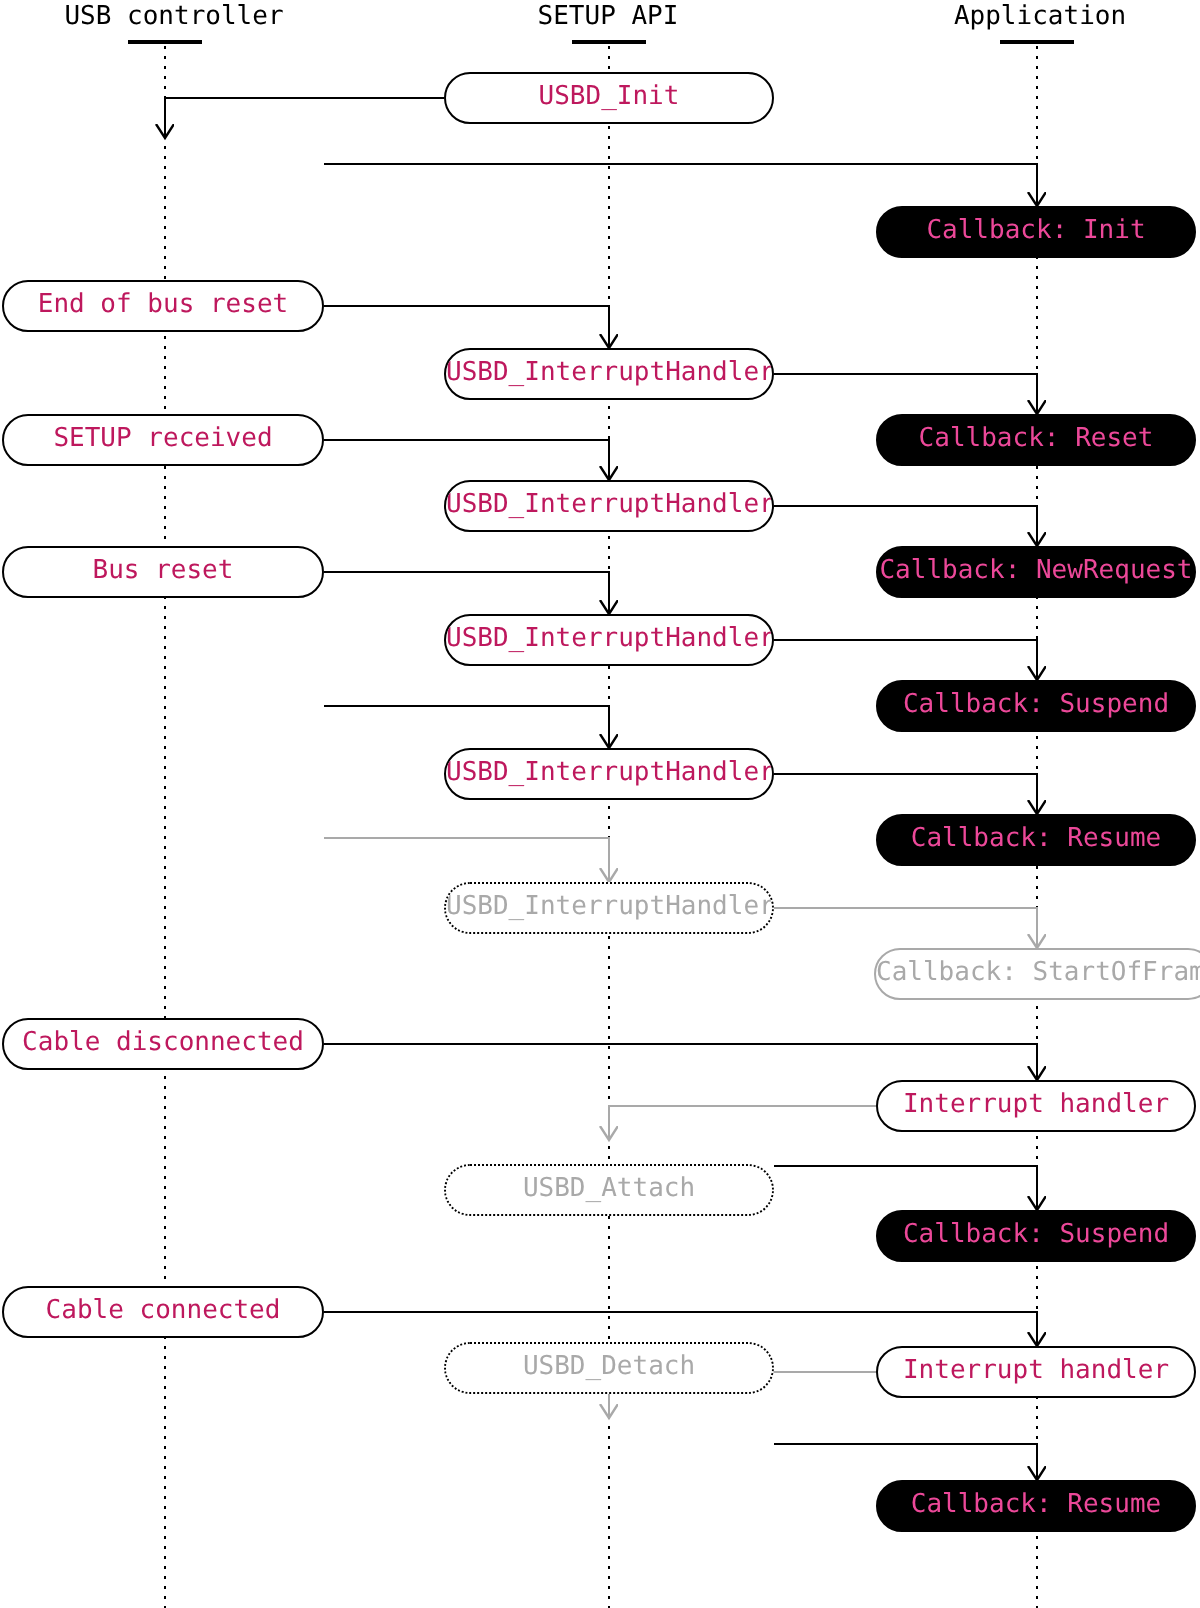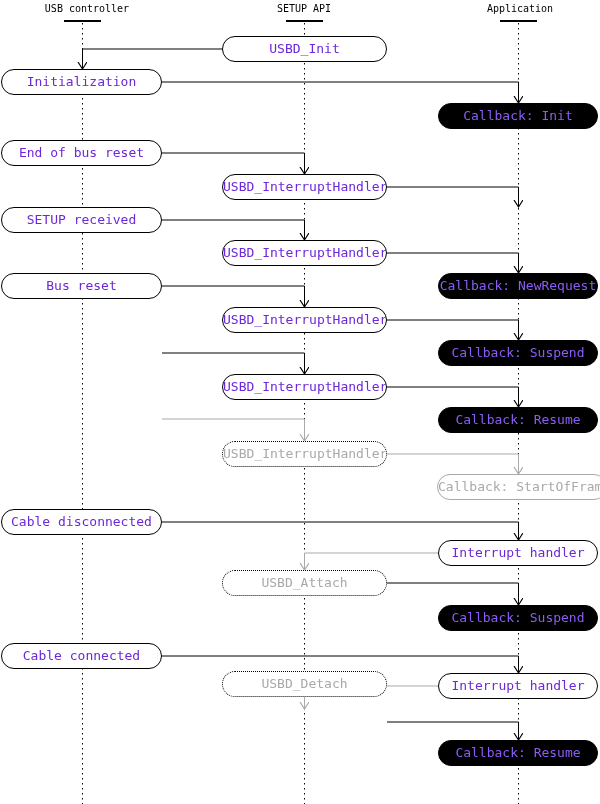--- a/index.html
+++ b/index.html
@@ -3,30 +3,30 @@
 <meta charset="utf-8">
 <style>
   html,body{margin:0;padding:0;background:#fff;}
   #screen{
     position:relative;width:600px;height:804px;background:#fff;
     overflow:hidden;
     font-family:"DejaVu Sans Mono","Liberation Mono",monospace;
   }
   .lane-header{
     position:absolute;top:1px;transform:translateX(-50%);
-    font-size:10px;line-height:16px;color:#000;white-space:nowrap;
+    font-size:13px;line-height:16px;color:#000;white-space:nowrap;
   }
   .lane-underline{position:absolute;top:20px;width:37px;height:2px;background:#000;}
   .box{
     position:absolute;box-sizing:border-box;height:26px;
     border:1px solid #000;border-radius:13px;background:#fff;
-    font-size:13px;line-height:24px;text-align:center;color:#6d28d9;white-space:nowrap;
+    font-size:13px;line-height:24px;text-align:center;color:#be185d;white-space:nowrap;
     overflow:hidden;
   }
-  .box.filled{background:#000;color:#8b5cf6;border-color:#000;}
+  .box.filled{background:#000;color:#ec4899;border-color:#000;}
   .box.inactive-dotted{border:1.5px dotted #000;color:#a9a9a9;line-height:23px;}
   .box.inactive-outline{border:1px solid #a9a9a9;color:#a9a9a9;}
   .evt{left:1px;width:161px;}
   .api{left:222px;width:165px;}
   .app{left:438px;width:160px;}
   svg.wires{position:absolute;left:0;top:0;}
 </style>
 </head>
 <body>
 
@@ -67,37 +67,37 @@
     <path d="M438 686 H304.5 V709" fill="none" stroke-width="1" marker-end="url(#ah-g)" stroke="#a9a9a9"></path>
   </svg>
 
   <div class="lane-header" style="left:87px">USB controller</div>
   <div class="lane-header" style="left:304px">SETUP API</div>
   <div class="lane-header" style="left:520px">Application</div>
   <div class="lane-underline" style="left:64px"></div>
   <div class="lane-underline" style="left:286px"></div>
   <div class="lane-underline" style="left:500px"></div>
 
-  <div class="box evt" style="top:69px">Initialization</div>
   <div class="box evt" style="top:207px">SETUP received</div>
   <div class="box evt" style="top:140px">End of bus reset</div>
   <div class="box evt" style="top:273px">Bus reset</div>
   <div class="box evt" style="top:643px">Cable connected</div>
   <div class="box evt" style="top:509px">Cable disconnected</div>
 
   <div class="box api" style="top:36px">USBD_Init</div>
   <div class="box api" style="top:174px">USBD_InterruptHandler</div>
   <div class="box api" style="top:240px">USBD_InterruptHandler</div>
   <div class="box api" style="top:307px">USBD_InterruptHandler</div>
   <div class="box api" style="top:374px">USBD_InterruptHandler</div>
   <div class="box api inactive-dotted" style="top:441px">USBD_InterruptHandler</div>
-  <div class="box api inactive-dotted" style="top:570px">USBD_Attach</div>
+  <div class="box api inactive-dotted" style="top:582px">USBD_Attach</div>
   <div class="box api inactive-dotted" style="top:671px">USBD_Detach</div>
 
   <div class="box app filled" style="top:103px">Callback: Init</div>
+  <div class="box app filled" style="top:207px">Callback: Reset</div>
   <div class="box app filled" style="top:273px">Callback: NewRequest</div>
   <div class="box app filled" style="top:340px">Callback: Suspend</div>
   <div class="box app filled" style="top:407px">Callback: Resume</div>
   <div class="box app inactive-outline" style="top:474px;left:437px;width:170px">Callback: StartOfFrame</div>
   <div class="box app" style="top:540px">Interrupt handler</div>
   <div class="box app filled" style="top:605px">Callback: Suspend</div>
   <div class="box app" style="top:673px">Interrupt handler</div>
   <div class="box app filled" style="top:740px">Callback: Resume</div>
 
 </div>

